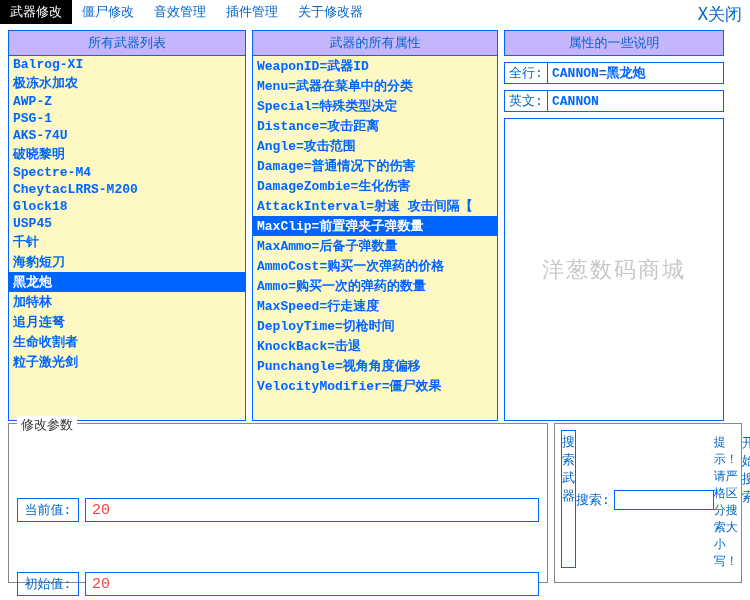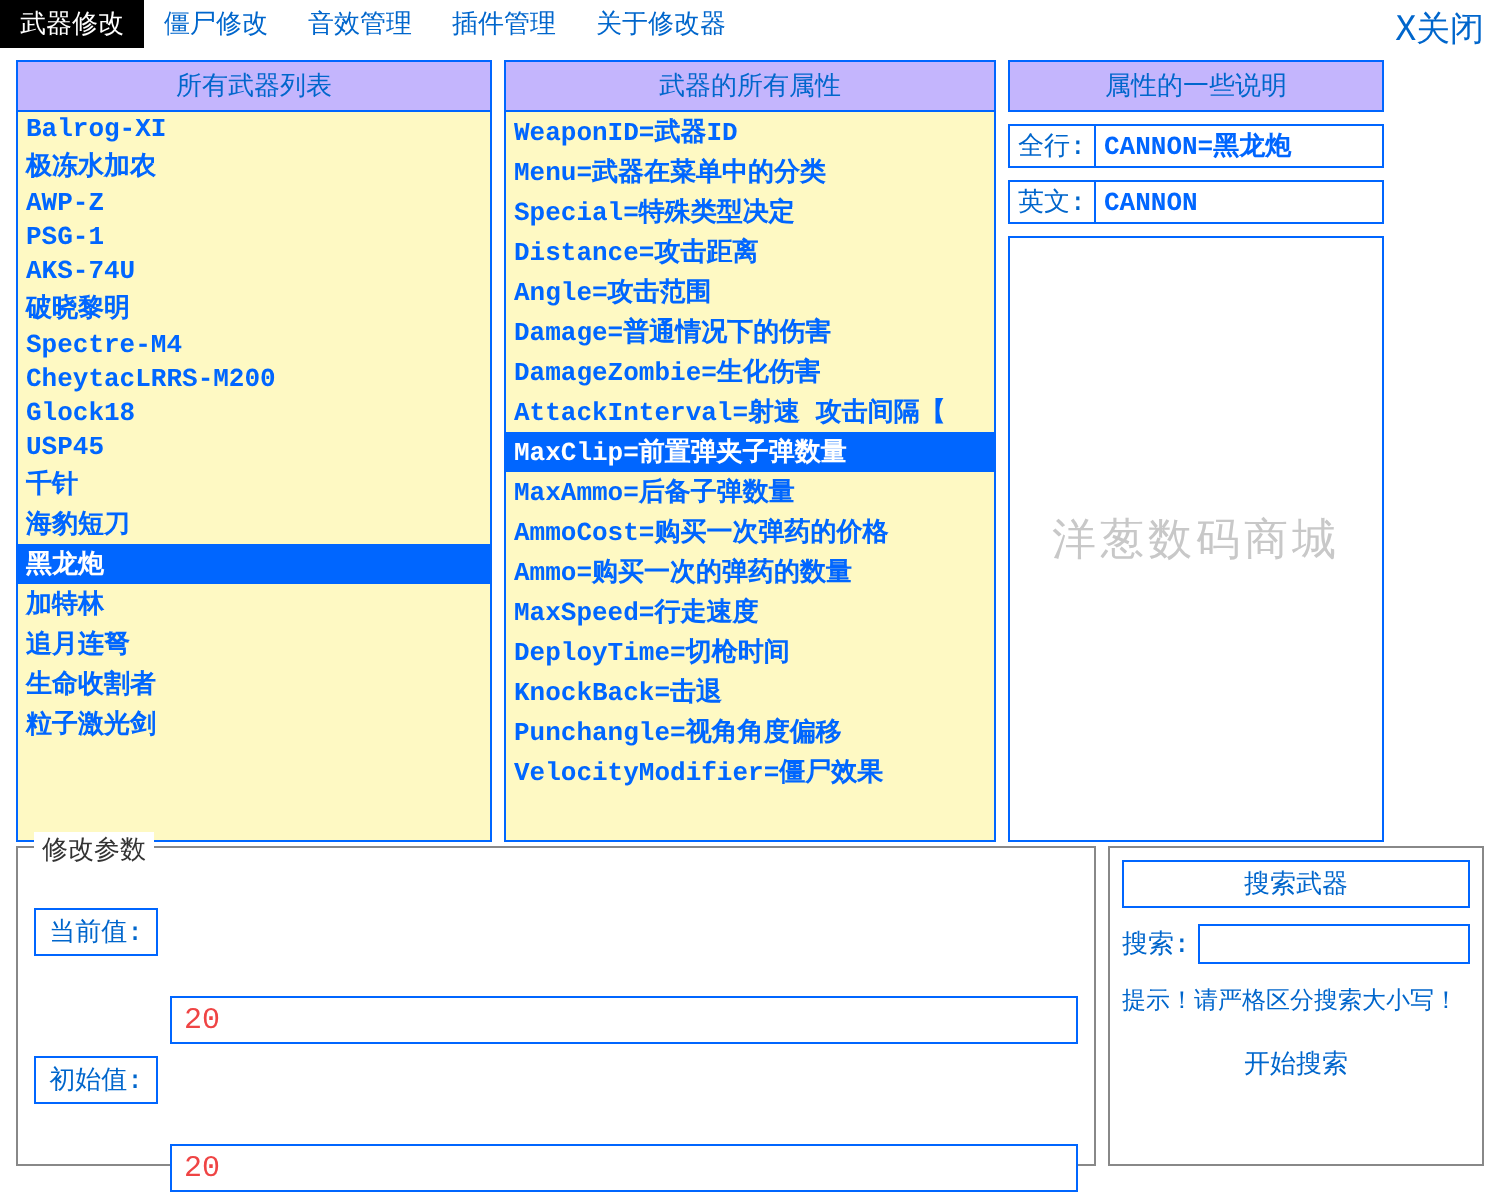--- a/index.html
+++ b/index.html
@@ -12,35 +12,35 @@
 .panel { border: 1px solid #0066ff; display: flex; flex-direction: column; }
 .panel-header { text-align: center; padding: 3px 0; color: #0066cc; border-bottom: 1px solid #0066ff; background: #c4b5fd; }
 .listbox { overflow-y: scroll; height: 364px; background: #fef9c3; }
 .listbox::-webkit-scrollbar { width: 16px; }
 .listbox::-webkit-scrollbar-track { background: #f0f0f0; }
 .listbox::-webkit-scrollbar-thumb { background: #c0c0c0; border: 1px solid #a0a0a0; }
 .listbox .item { padding: 1px 4px; color: #0066ff; font-family: "Courier New", monospace; font-size: 13px; font-weight: bold; cursor: pointer; white-space: nowrap; overflow: hidden; }
 .listbox .item.selected { background: #0066ff; color: #fff; }
 .col-weapons { width: 238px; }
 .col-props { width: 246px; }
-.col-right { width: 188px; display: flex; flex-direction: column; gap: 6px; }
+.col-right { width: 220px; display: flex; flex-direction: column; gap: 6px; }
 .attr-panel .panel-header { border-bottom: none; }
 .field-row { display: flex; align-items: center; border: 1px solid #0066ff; padding: 0; height: 22px; }
 .field-row .lbl { color: #0066cc; padding: 0 2px 0 4px; width: 42px; white-space: nowrap; }
 .field-row .val { color: #0066ff; font-family: "Courier New", monospace; font-weight: bold; flex: 1; border-left: 1px solid #0066ff; padding-left: 4px; height: 100%; display: flex; align-items: center; }
 .watermark-box { border: 1px solid #0066ff; flex: 1; display: flex; align-items: center; justify-content: center; color: #c8c8c8; font-size: 22px; letter-spacing: 2px; }
 .bottom { display: flex; gap: 6px; padding: 0 8px 8px 8px; height: 168px; }
 .params-panel { border: 1px solid #888; flex: 1; position: relative; padding: 30px 8px 8px 8px; }
 .params-panel .legend { position: absolute; top: -8px; left: 8px; background: #fff; padding: 0 4px; color: #333; }
-.param-row { display: flex; align-items: flex-start; margin-bottom: 6px; }
+.param-row { display: flex; align-items: flex-end; margin-bottom: 6px; }
 .param-row .plbl { border: 1px solid #0066ff; color: #0066cc; padding: 2px 6px; width: 62px; text-align: center; margin-right: 6px; }
 .param-row .pinput { border: 1px solid #0066ff; color: #ef4444; font-family: "Courier New", monospace; font-weight: normal; padding: 2px 6px; flex: 1; height: 24px; font-size: 15px; margin-top: 44px; }
 .btn-row { display: flex; justify-content: space-around; }
 .btn-row .linkbtn { color: #0066cc; cursor: pointer; padding: 4px 10px; }
-.search-panel { border: 1px solid #888; width: 188px; padding: 6px; display: flex; flex-direction: column; }
+.search-panel { border: 1px solid #888; width: 188px; padding: 6px; display: flex; flex-direction: row; }
 .search-panel .sheader { border: 1px solid #0066ff; text-align: center; color: #0066cc; padding: 2px 0; margin-bottom: 8px; }
 .search-row { display: flex; align-items: center; margin-bottom: 6px; }
 .search-row .slbl { color: #0066cc; margin-right: 4px; white-space: nowrap; }
 .search-row input { border: 1px solid #0066ff; flex: 1; height: 20px; padding: 0 4px; width: 100px; }
 .hint { color: #0066cc; font-size: 12px; margin: 4px 0 10px 0; }
 .search-btn { color: #0066cc; text-align: center; cursor: pointer; padding: 4px; }
 </style>
 </head>
 <body>
 

